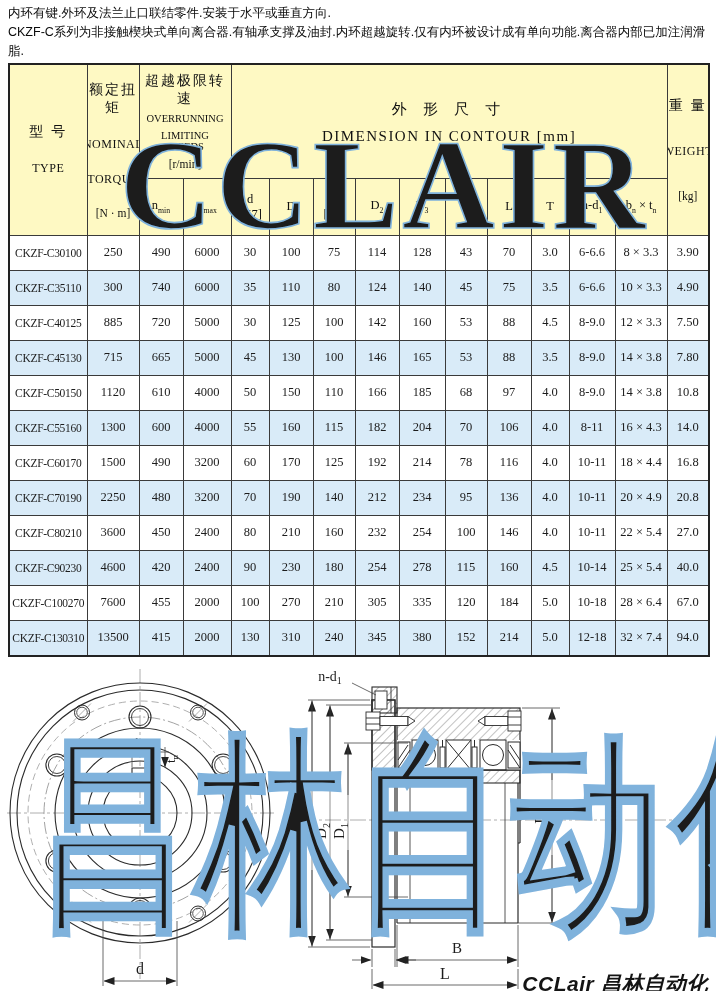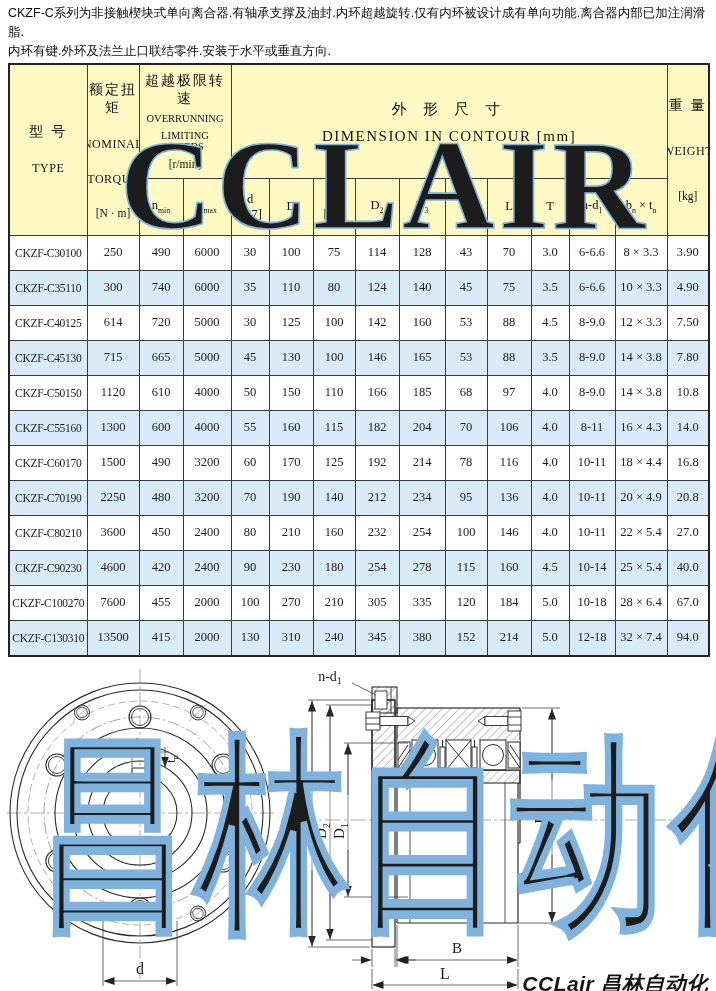--- a/index.html
+++ b/index.html
@@ -34,22 +34,22 @@
   .footer-logo{position:absolute;right:8px;top:970px;font-size:21px;font-weight:bold;color:#141414;
                font-family:"Liberation Sans",sans-serif;letter-spacing:0.5px;font-style:italic;}
   svg text{font-family:"Liberation Serif",serif;fill:#1c1c1c;}
 </style>
 </head>
 <body>
 
 <div class="page">
 
   <div class="intro">
+    <div>内环有键.外环及法兰止口联结零件.安装于水平或垂直方向.</div>
     <div>CKZF-C系列为非接触楔块式单向离合器.有轴承支撑及油封.内环超越旋转.仅有内环被设计成有单向功能.离合器内部已加注润滑脂.</div>
-    <div>内环有键.外环及法兰止口联结零件.安装于水平或垂直方向.</div>
     <div>此型号主要用于高速工况下防止逆转.亦可用于超运转速度离合器之高速超越.低速楔合的双速驱动切换装置.</div>
   </div>
 
   <table class="spec-table">
     <colgroup>
       <col style="width:78px">
         <col style="width:52px">
         <col style="width:44px">
         <col style="width:48px">
       <col style="width:38px">
@@ -153,21 +153,21 @@
           <td>140</td>
           <td>45</td>
           <td>75</td>
           <td>3.5</td>
           <td>6-6.6</td>
           <td>10 × 3.3</td>
           <td>4.90</td>
         </tr>
         <tr>
           <td>CKZF-C40125</td>
-          <td>614</td>
+          <td>885</td>
           <td>720</td>
           <td>5000</td>
           <td>30</td>
           <td>125</td>
           <td>100</td>
           <td>142</td>
           <td>160</td>
           <td>53</td>
           <td>88</td>
           <td>4.5</td>

